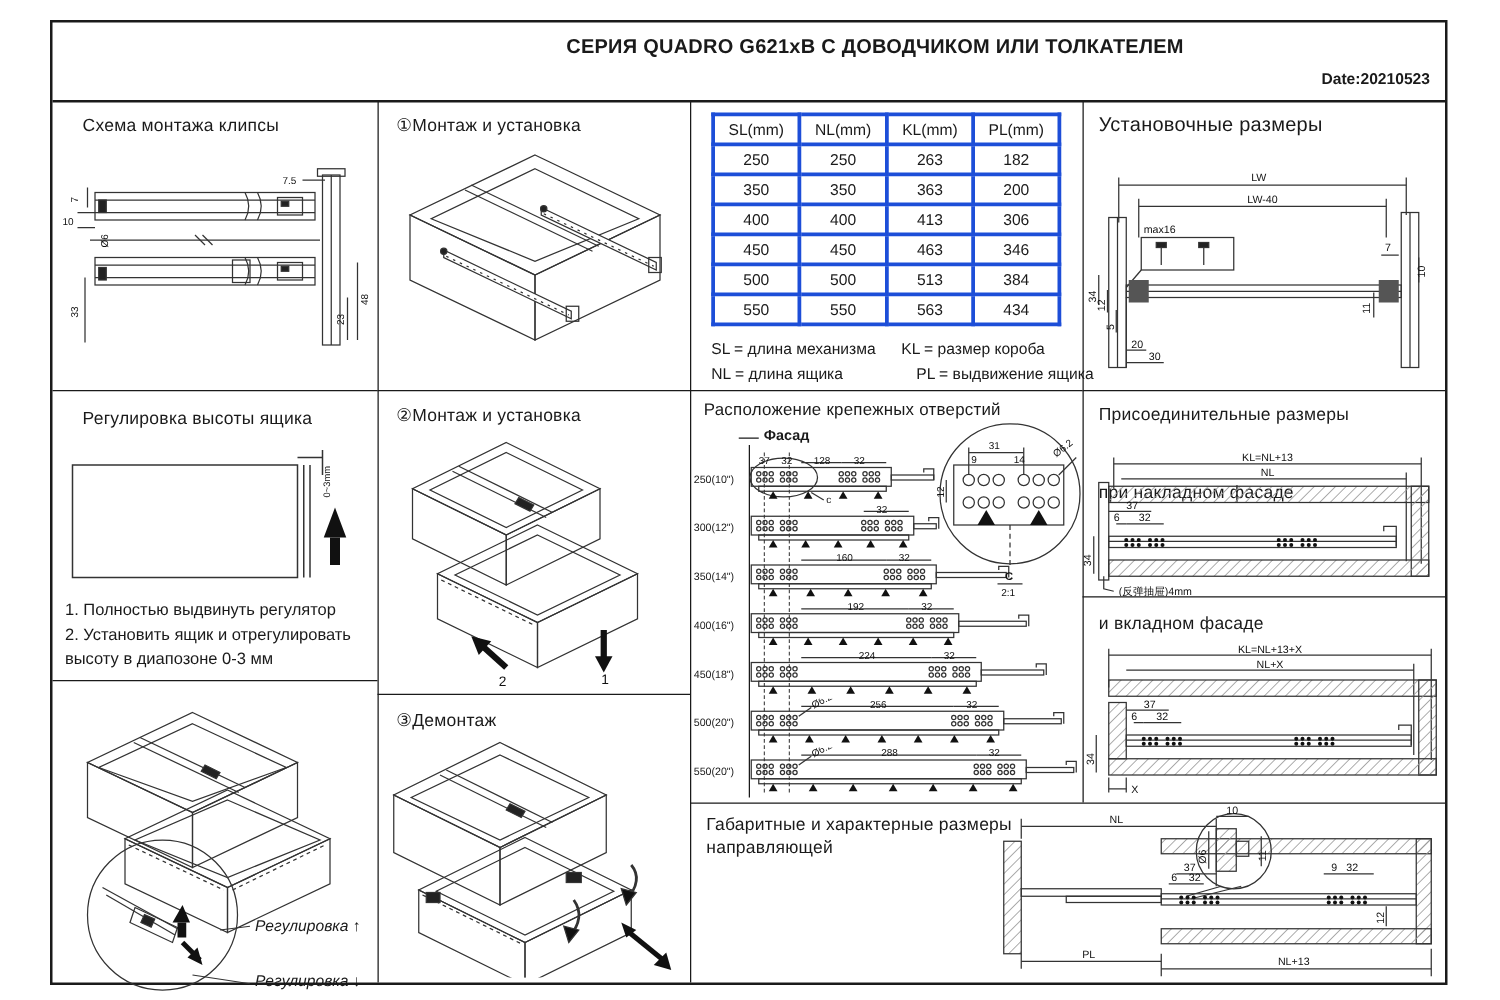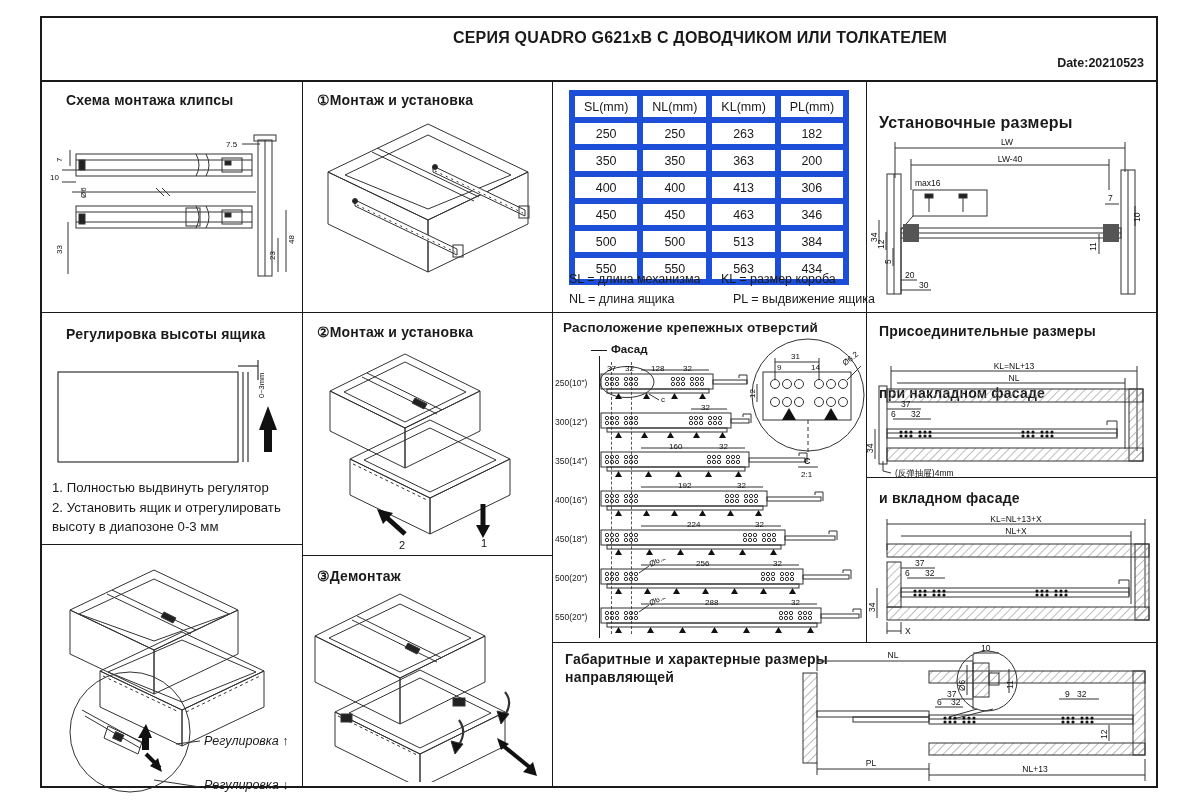--- a/index.html
+++ b/index.html
@@ -2,30 +2,30 @@
 <html><head>
 <meta charset="utf-8">
 <style>
   html,body{margin:0;padding:0;background:#fff;}
   .page{position:relative;width:1200px;height:800px;background:#fff;overflow:hidden;
         font-family:"Liberation Sans",sans-serif;color:#1a1a1a;}
   .frame{position:absolute;left:40px;top:16px;width:1118px;height:772px;
          box-sizing:border-box;border:2px solid #1a1a1a;}
   .ln{position:absolute;background:#1a1a1a;}
   .panel{position:absolute;box-sizing:border-box;}
-  .ptitle{position:absolute;font-size:14px;font-weight:bold;letter-spacing:.2px;white-space:nowrap;}
+  .ptitle{position:absolute;font-size:14px;font-weight:normal;letter-spacing:.2px;white-space:nowrap;}
   .brand{position:absolute;left:22px;top:8px;display:flex;align-items:center;gap:8px;}
   .brandtxt{font-weight:bold;font-size:25px;line-height:.92;letter-spacing:1px;position:relative;}
   .reg{position:absolute;right:-12px;top:-4px;font-size:9px;}
   .titles{position:absolute;left:210px;right:8px;top:6px;text-align:center;}
   .t1{font-size:16px;font-weight:bold;letter-spacing:.2px;}
   .t2{font-size:16px;font-weight:bold;margin-top:5px;letter-spacing:.2px;}
   .date{position:absolute;right:12px;top:38px;font-size:12.5px;font-weight:bold;}
   table.size{border-collapse:collapse;}
-  table.size td,table.size th{border:6px solid #1d4ed8;font-size:12.5px;font-weight:normal;
+  table.size td,table.size th{border:3px solid #1d4ed8;font-size:12.5px;font-weight:normal;
         text-align:center;padding:0;height:21px;}
   .legend-item{position:absolute;font-size:12.5px;white-space:nowrap;}
   .note{position:absolute;font-size:13.2px;line-height:1.45;}
   .rowlbl{font-size:8.5px;white-space:nowrap;width:44px;flex:0 0 44px;padding-top:14px;box-sizing:border-box;}
   .hrow{display:flex;height:39px;}
   .dashline{position:absolute;width:0;border-left:1px dashed #555;}
   svg text{font-family:"Liberation Sans",sans-serif;fill:#111;}
   .lbl-adj{position:absolute;font-size:12.5px;white-space:nowrap;}
   .facade-lbl{position:absolute;font-size:11.5px;font-weight:bold;}
 </style>
@@ -691,21 +691,21 @@
         <text x="62" y="34">14</text>
         <text x="6" y="62" transform="rotate(-90 6 62)">12</text>
         <text x="96" y="30" transform="rotate(-38 96 30)">Ø6.2</text>
         <text x="55" y="128" font-size="9" font-weight="bold">C</text>
         <text x="52" y="141">2:1</text>
       </g>
     </svg>
   </div>
 
   <div class="panel" style="left:825px;top:62px;width:289px;height:232px;">
-    <div class="ptitle" style="left:12px;top:12px;font-size:16px;margin-top:22px;">Установочные размеры</div>
+    <div class="ptitle" style="left:12px;top:12px;font-size:16px;">Установочные размеры</div>
     <svg width="289" height="190" viewBox="0 0 289 190" style="position:absolute;left:0;top:40px;">
       <g stroke="#333" stroke-width="1" fill="none">
         <line x1="28" y1="28" x2="258" y2="28"></line>
             <line x1="28" y1="22" x2="28" y2="58"></line>
             <line x1="258" y1="22" x2="258" y2="52"></line>
         <line x1="44" y1="45" x2="242" y2="45"></line>
             <line x1="44" y1="39" x2="44" y2="70"></line>
             <line x1="242" y1="39" x2="242" y2="70"></line>
         <rect x="20" y="54" width="14" height="120"></rect>
             <line x1="27" y1="54" x2="27" y2="174"></line>

